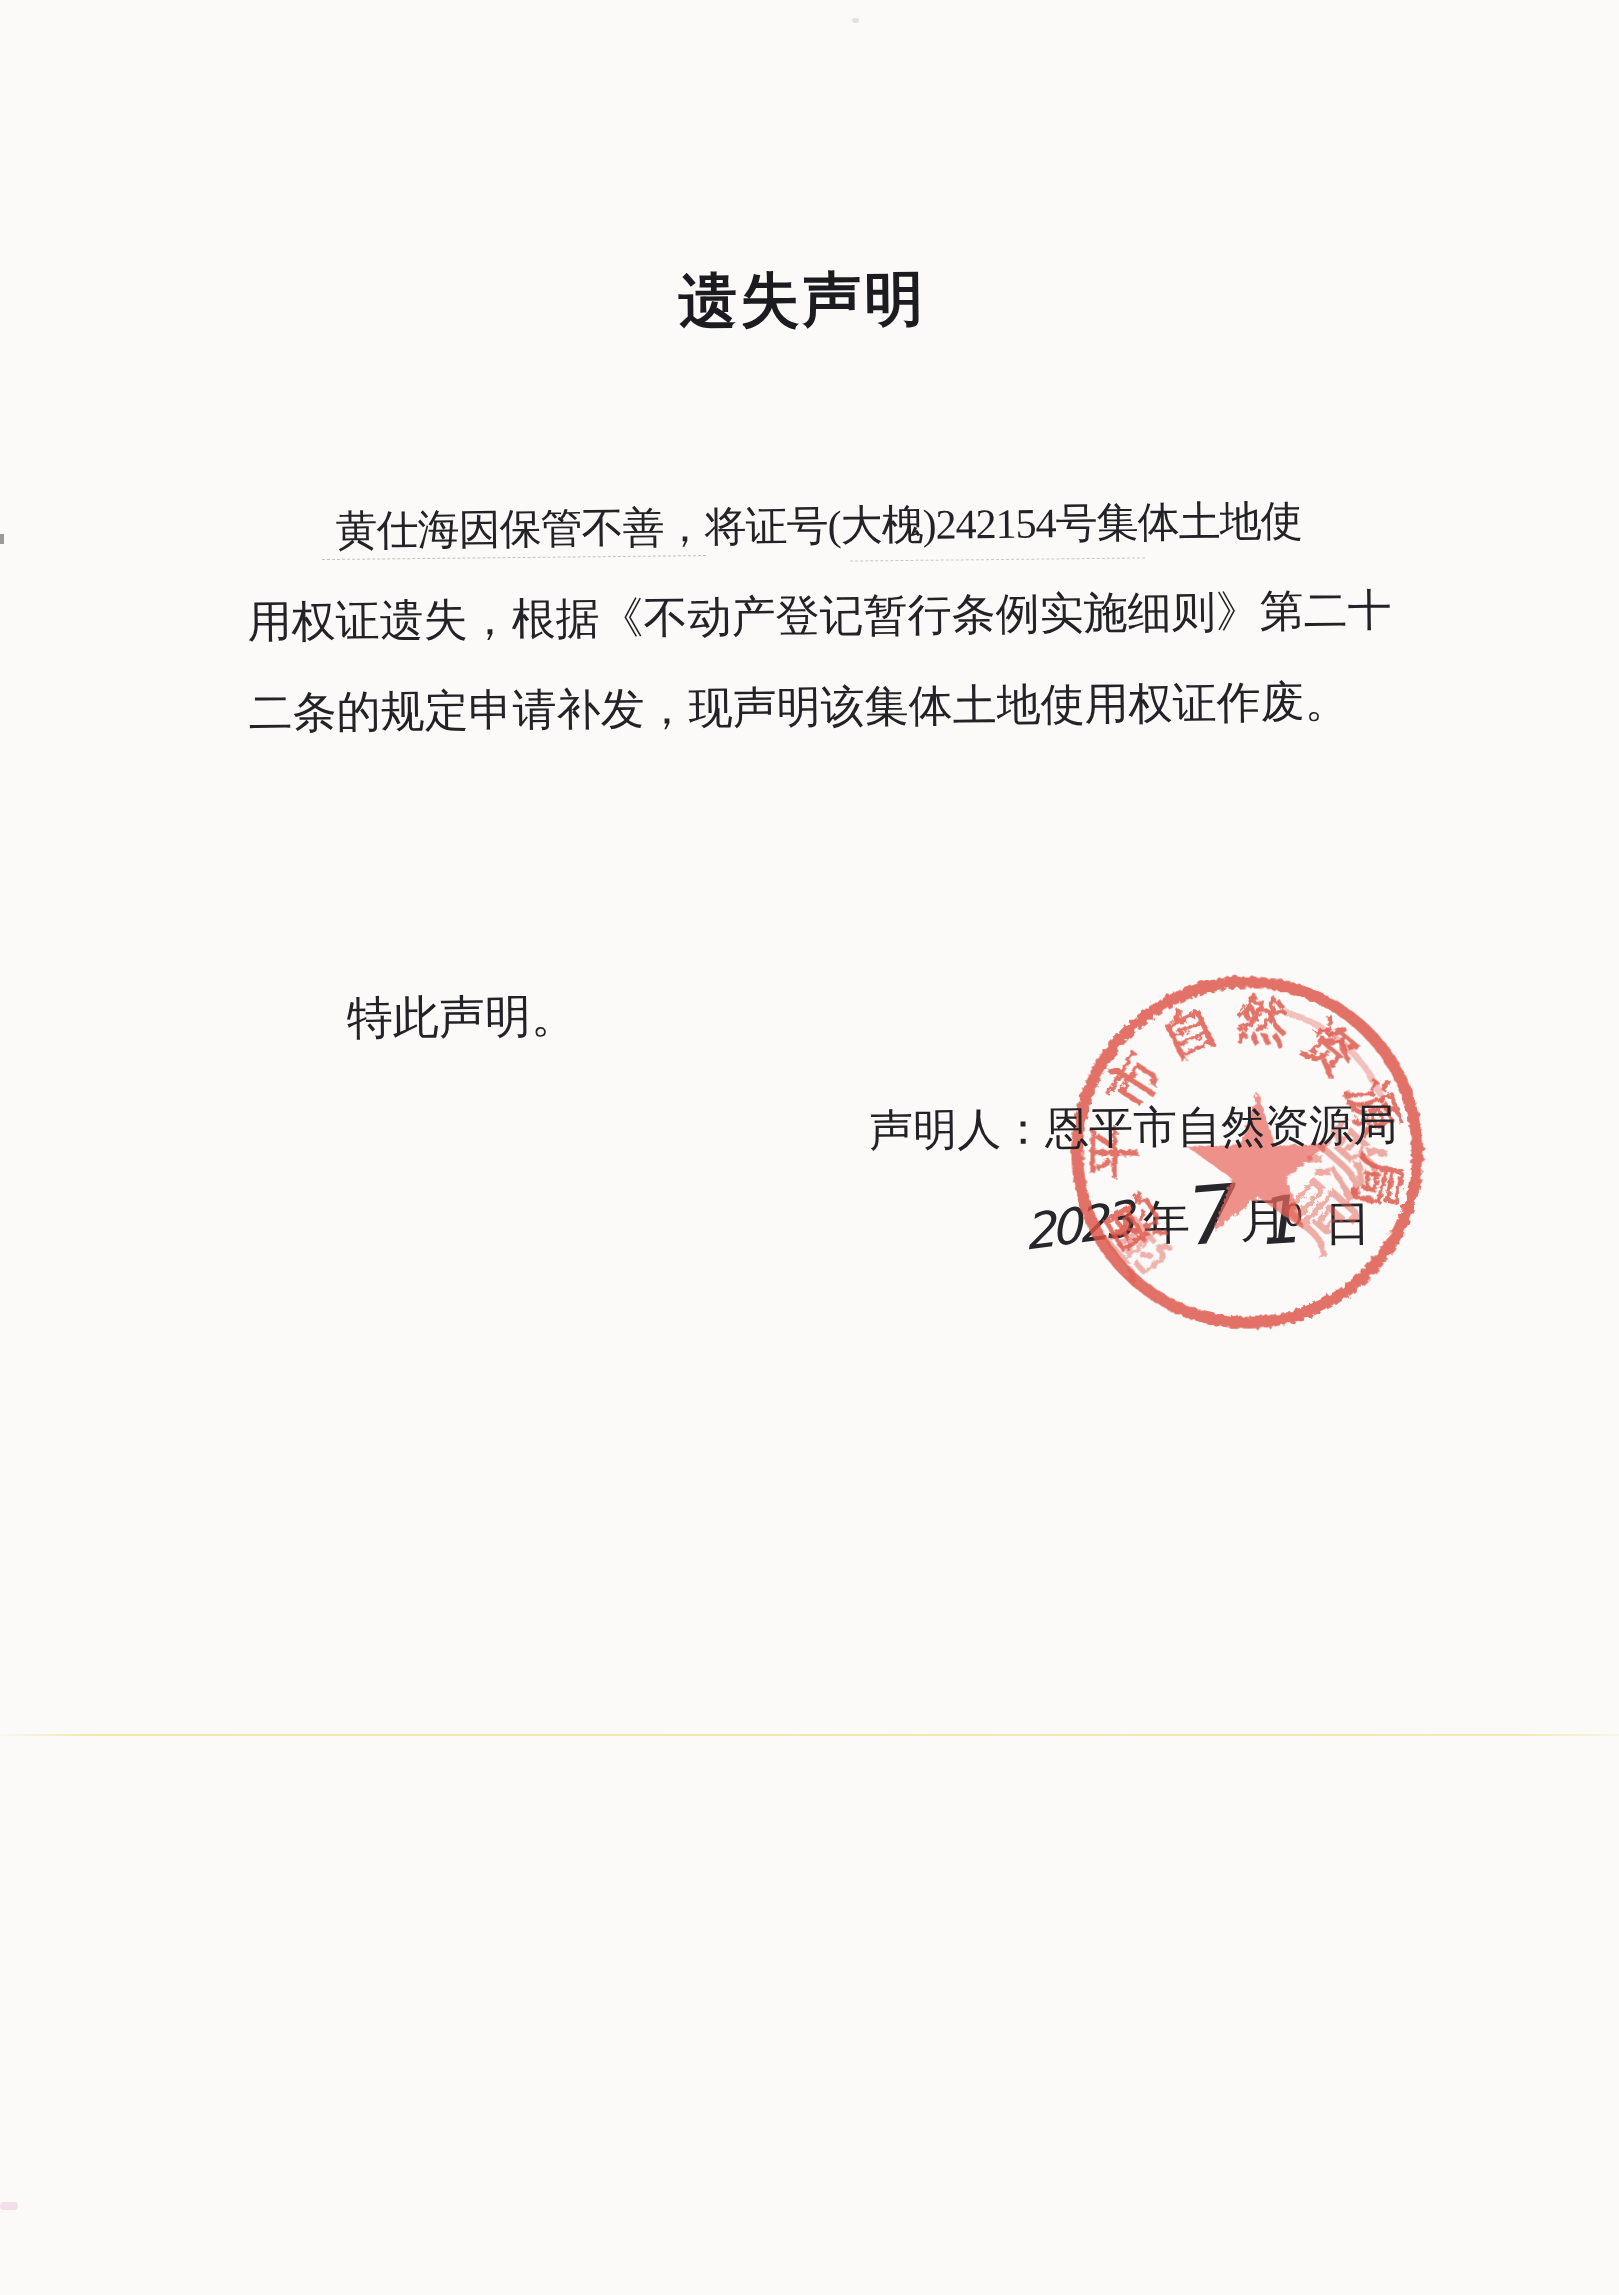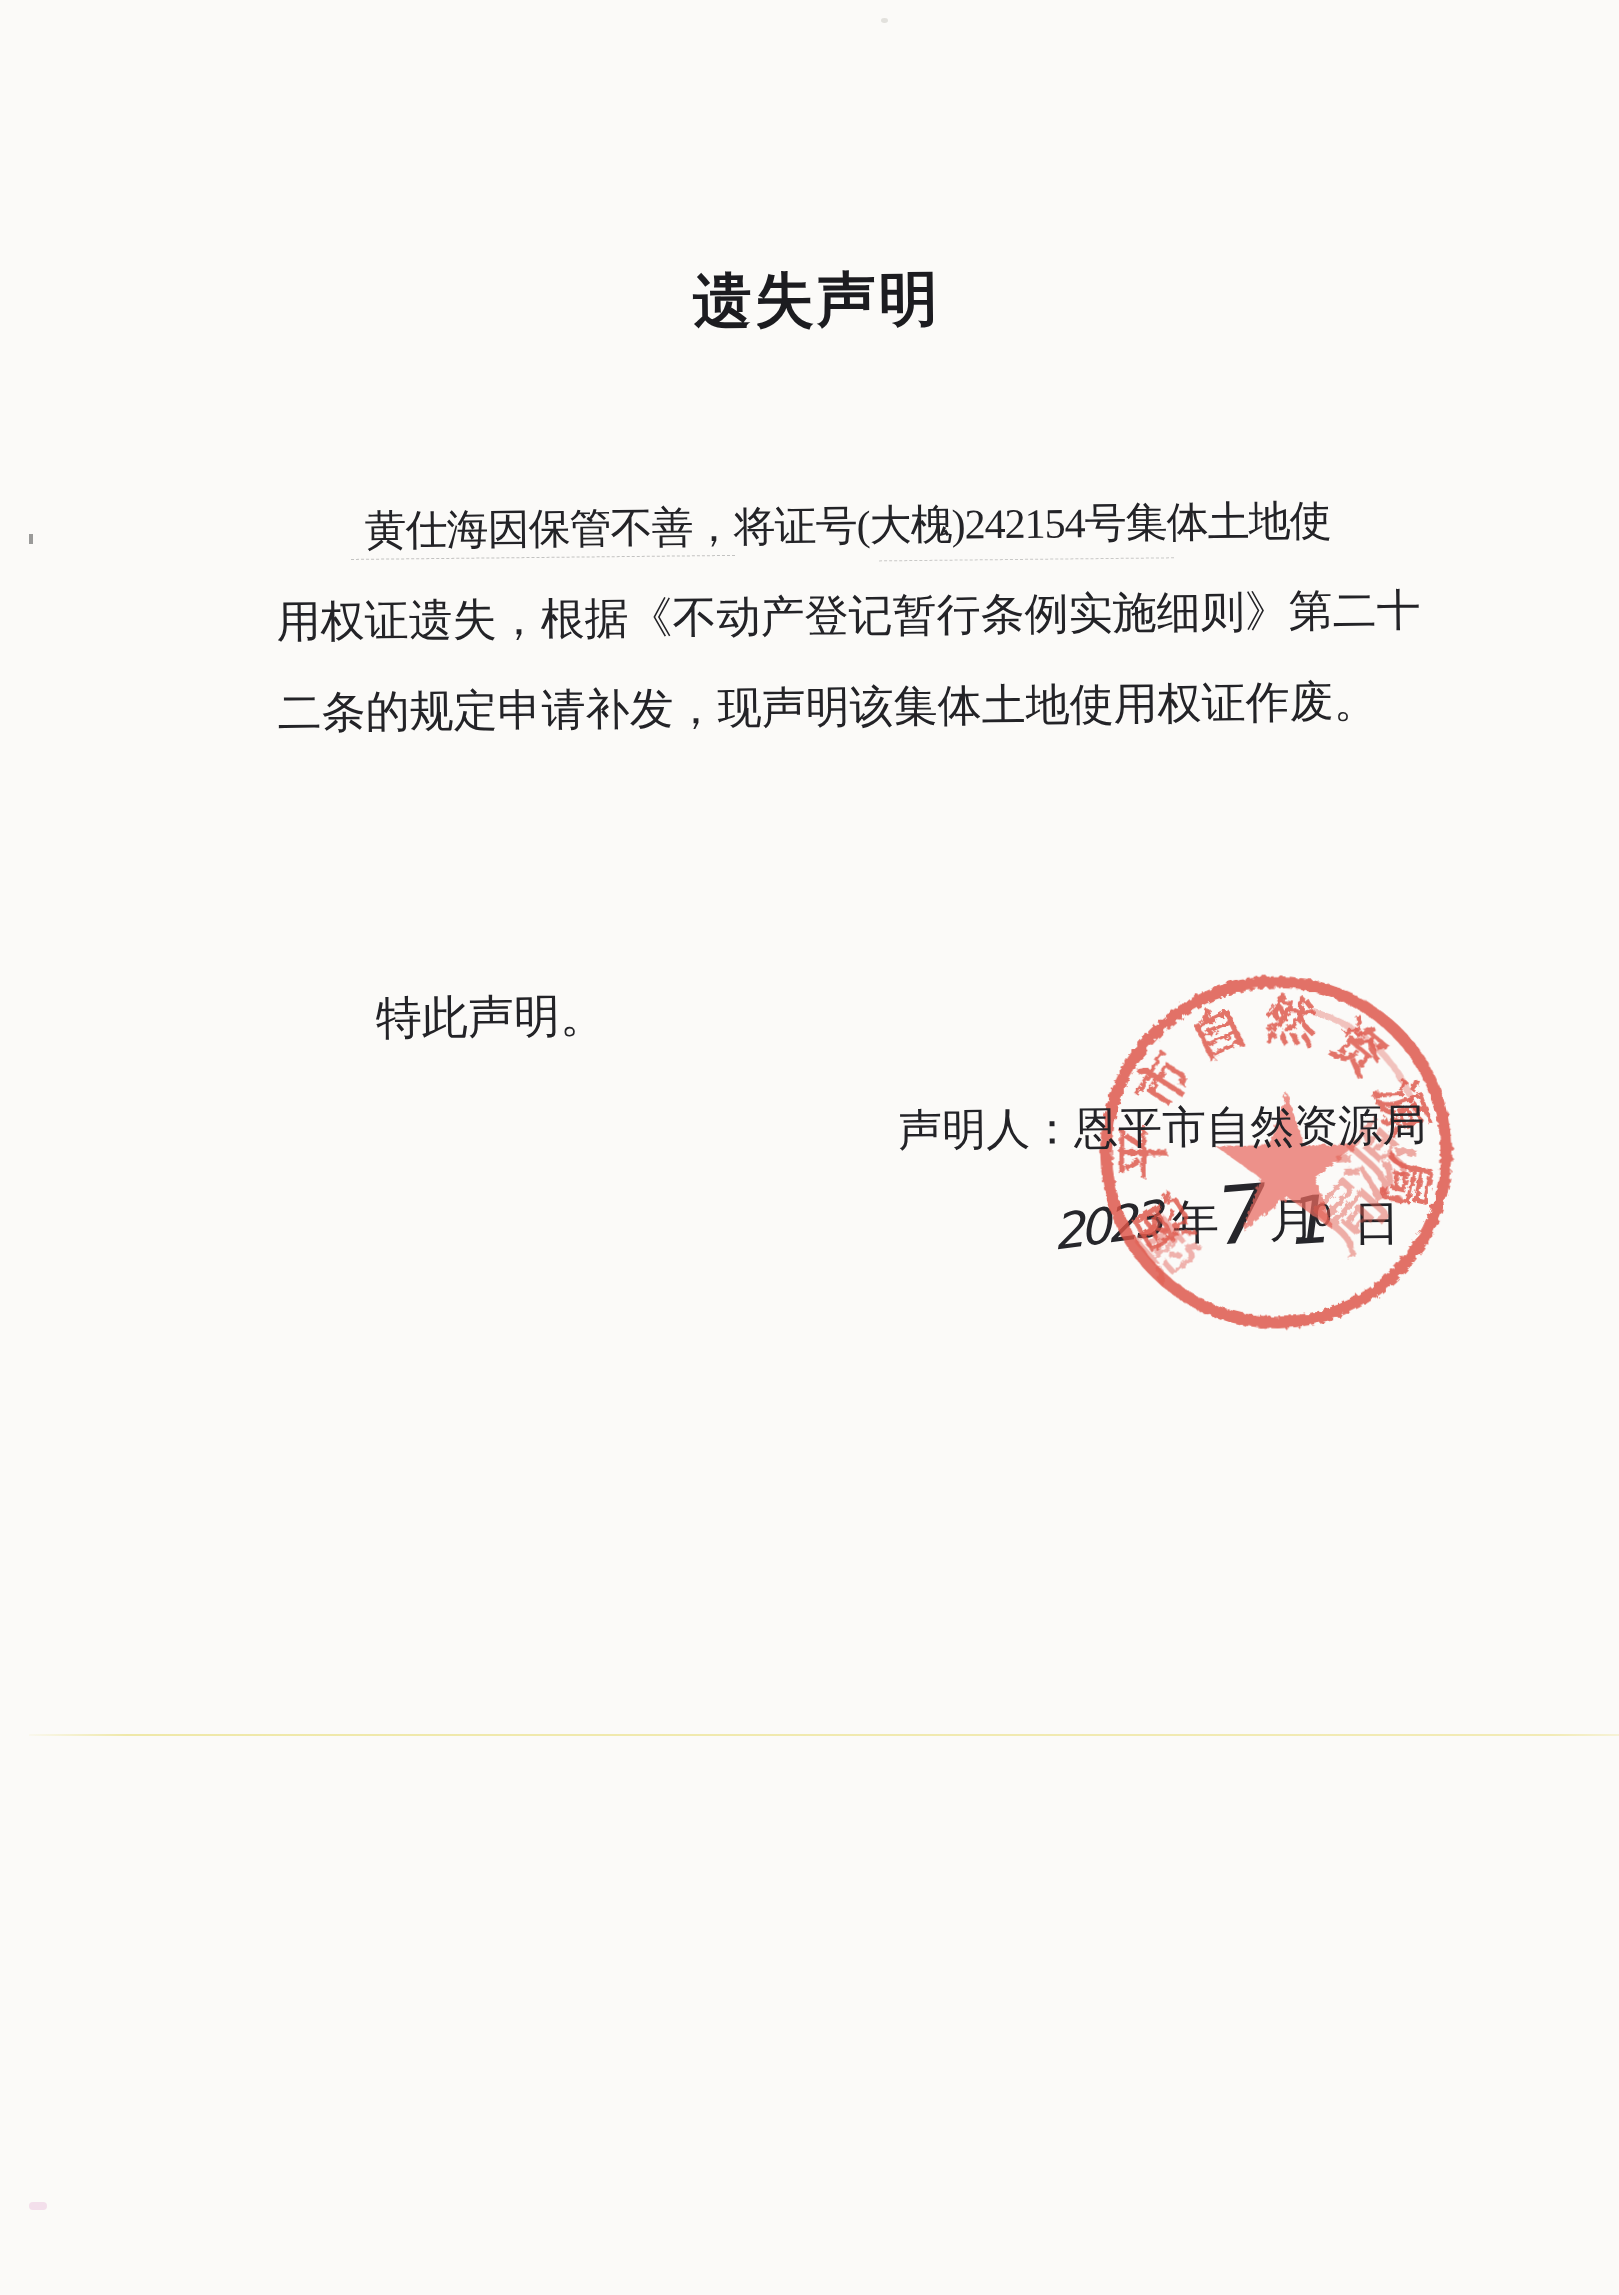--- a/index.html
+++ b/index.html
@@ -2,21 +2,21 @@
 <html style="font-size:7.9px"><head>
 <meta charset="utf-8">
 <style>
   html,body{margin:0;padding:0;}
   body{
     width:1620px;height:2295px;position:relative;
     background:#fbfaf8;
     font-family:"Liberation Serif","DejaVu Serif",serif;
     color:#232327;overflow:hidden;
   }
-  .page{position:absolute;inset:0;overflow:hidden;margin-left:29px;}
+  .page{position:absolute;inset:0;overflow:hidden;}
   
   .content{position:absolute;inset:0;transform:rotate(-0.6deg);transform-origin:50% 45%;z-index:2;}
   .doc-title{
     position:absolute;top:268px;left:0;width:100%;
     text-align:center;font-size:59px;font-weight:700;
     letter-spacing:3px;color:#1c1c20;line-height:1.1;
   }
   .line{position:absolute;white-space:nowrap;font-size:44px;line-height:1;color:#232327;}
   .l1{left:341px;top:505px;font-size:42px;letter-spacing:-1px;}
   .l2{left:252px;top:595px;}

